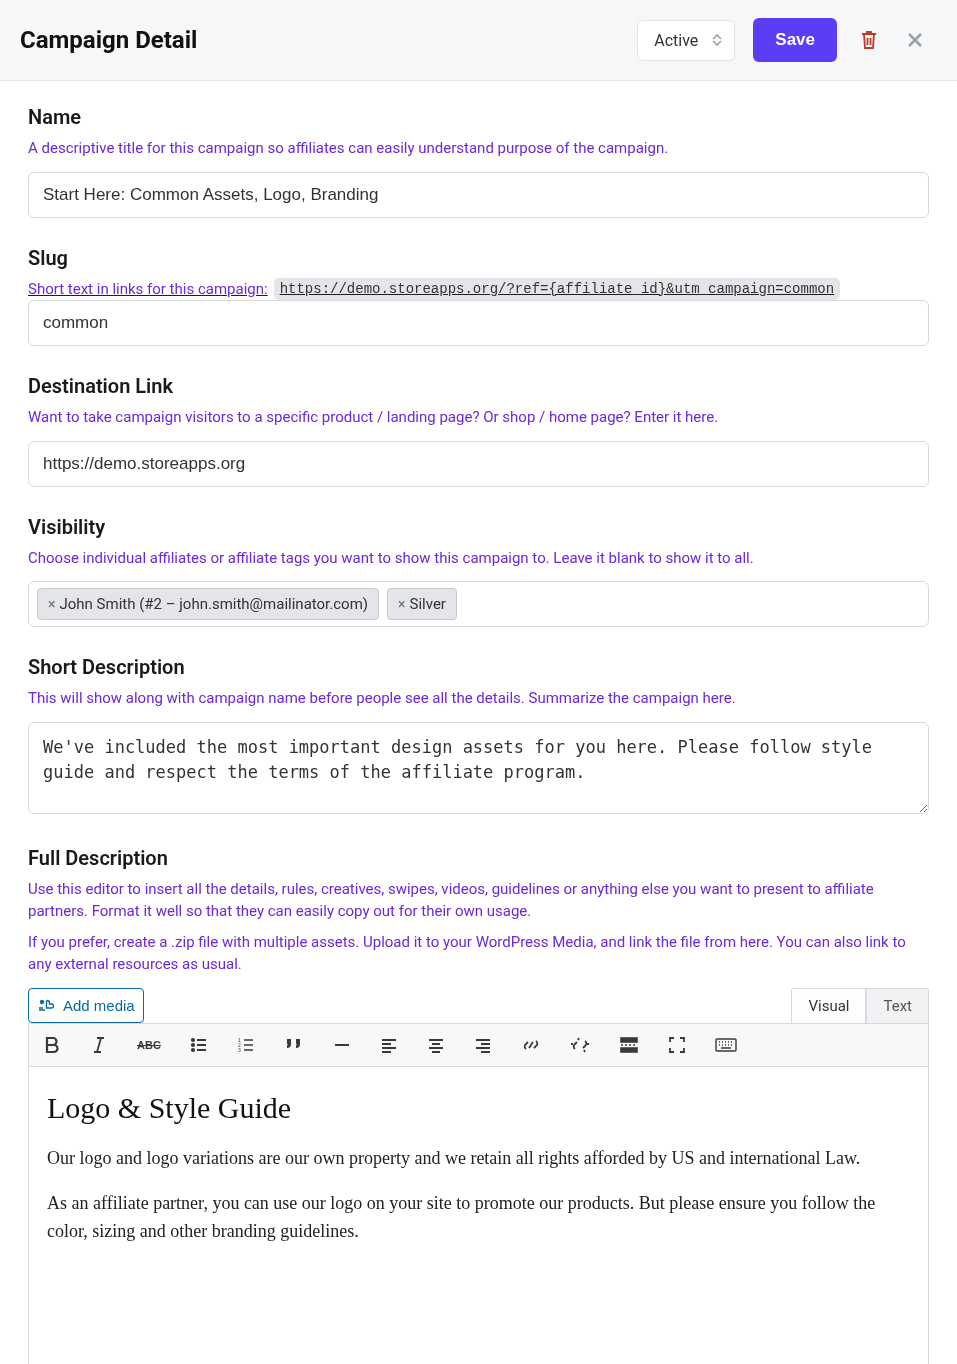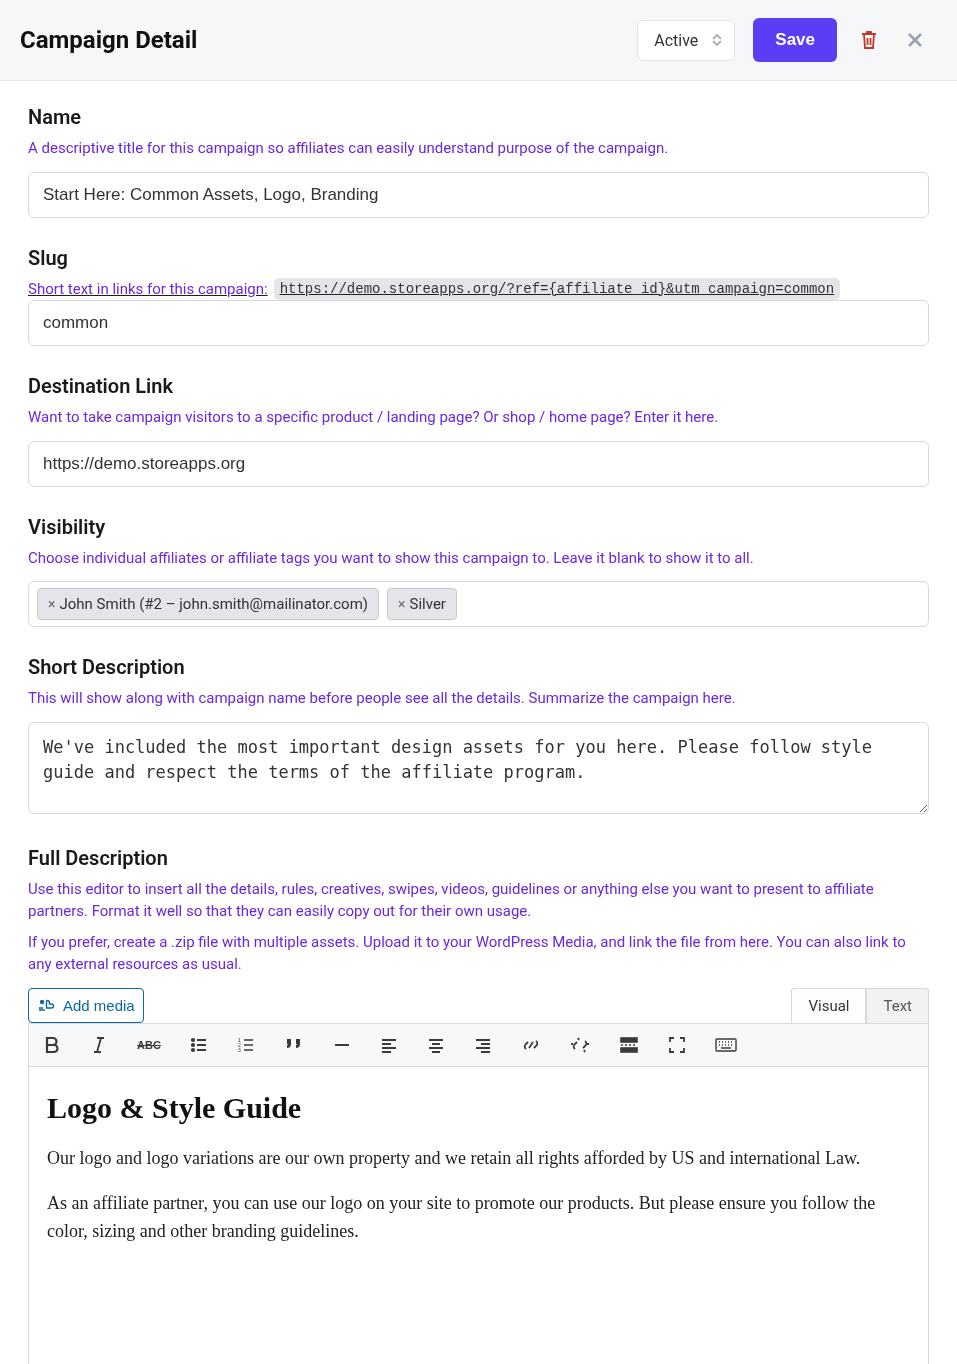--- a/index.html
+++ b/index.html
@@ -195,21 +195,21 @@
   border: 1px solid #d7d9de;
   border-top: none;
   padding: 24px 18px;
   font-family: Georgia, "Times New Roman", serif;
   height: 310px;
   overflow-y: scroll;
   position: relative;
 }
 .editor-body h2 {
   font-size: 30px;
-  font-weight: 700;
+  font-weight: 400;
   margin-bottom: 20px;
   color: #111;
 }
 .editor-body p {
   font-size: 18px;
   line-height: 1.55;
   margin-bottom: 18px;
   color: #222;
 }
 .slug-row { display:flex; flex-wrap:wrap; align-items:center; gap:6px; margin-bottom:0;text-decoration:underline; }

